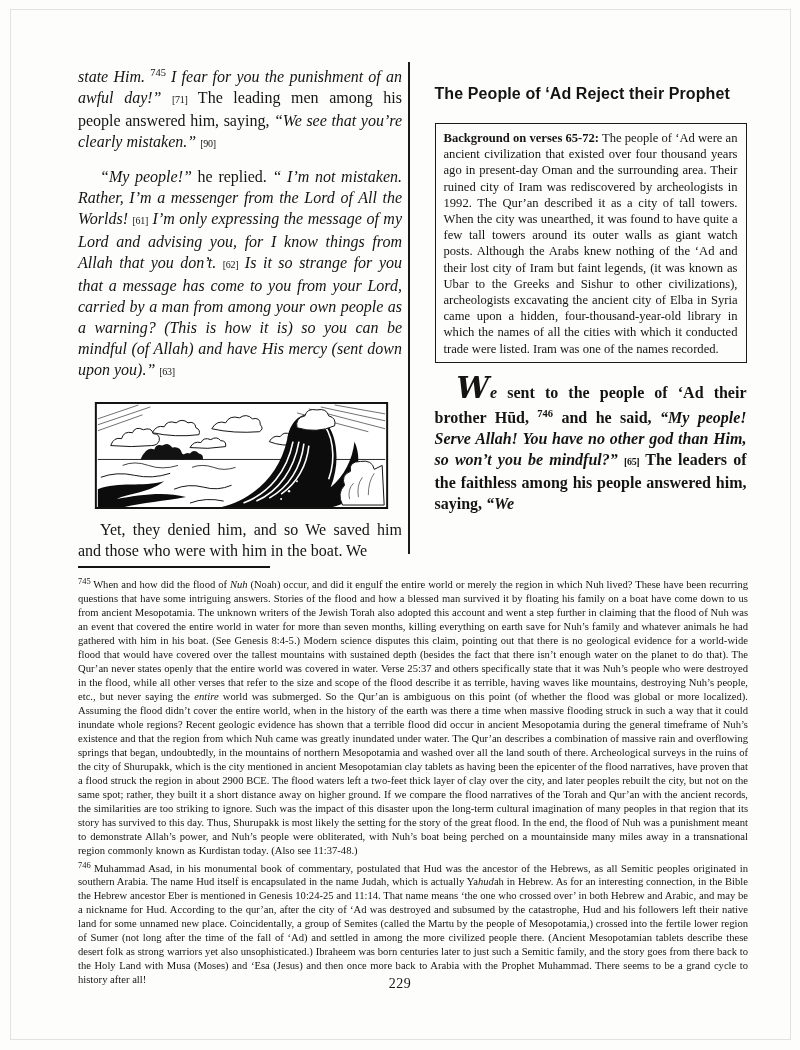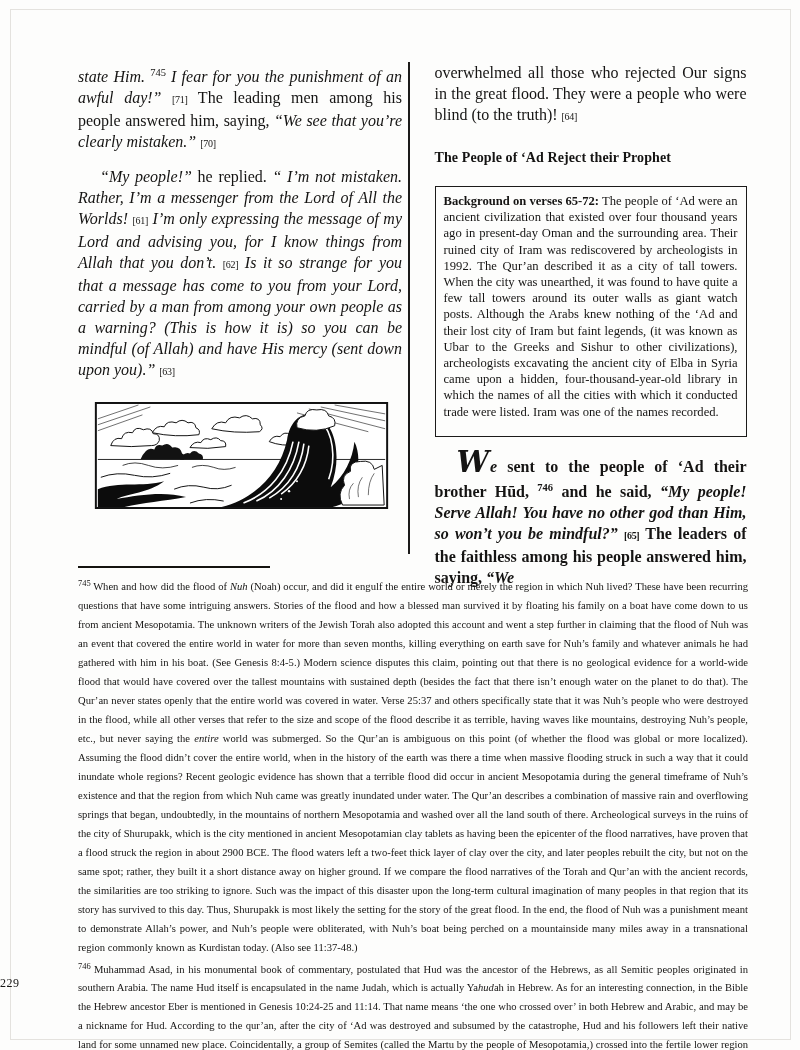--- a/index.html
+++ b/index.html
@@ -28,45 +28,45 @@
   .sup{font-size:10.5px;vertical-align:6px;}
   .fnsup{font-size:8.5px;vertical-align:3.5px;}
   .v{font-size:10px;vertical-align:0px;letter-spacing:-0.3px;}
   .capw{font-family:"DejaVu Serif",serif;font-style:italic;font-size:29px;line-height:0;padding-right:1px;}
   .cape{font-style:italic;}
 
   figure{margin:20px 0 10px 16px;width:295px;}
   .illus{display:block;}
 
   .heading{
-    font-family:Liberation Serif, serif;font-weight:bold;
-    font-size:14px;margin-top:23px;letter-spacing:0.1px;
+    font-family:Liberation Sans, sans-serif;font-weight:bold;
+    font-size:16px;margin-top:23px;letter-spacing:0.1px;
   }
   .bgbox{
     margin-top:20px;border:1.5px solid #1c1b1a;background:#fdfdfc;
-    padding:6px 8px 16px 8px;
+    padding:6px 8px 5px 8px;
   }
   .bgbox p{font-size:12.6px;line-height:16.2px;text-align:justify;}
   .p5{margin-top:19px;font-weight:bold;}
 
   .footnotes{position:absolute;left:78px;top:566px;width:670px;}
   .fnrule{width:192px;height:2px;background:#14130f;margin-bottom:6px;}
-  .fn{font-size:10.6px;line-height:19px;text-align:justify;font-family:Liberation Serif, serif;}
+  .fn{font-size:10.6px;line-height:14px;text-align:justify;font-family:Liberation Serif, serif;}
 
-  .pageno{position:absolute;top:976px;left:0;width:800px;text-align:left;font-size:12px;letter-spacing:0.5px;}
+  .pageno{position:absolute;top:976px;left:0;width:800px;text-align:center;font-size:14px;letter-spacing:0.5px;}
 </style>
 </head>
 <body>
 
 <div class="page">
   <div class="frame"></div>
 
   <div class="columns">
     <div class="col-left">
-      <p class="body"><span class="i">state Him. </span><span class="sup">745</span><span class="i">  I fear for you the punishment of an awful day!” </span><span class="v">[71]</span><span>  The leading men among his people answered him, saying, </span><span class="i">“We see that you’re clearly mistaken.” </span><span class="v">[70]</span></p>
+      <p class="body"><span class="i">state Him. </span><span class="sup">745</span><span class="i">  I fear for you the punishment of an awful day!” </span><span class="v">[71]</span><span>  The leading men among his people answered him, saying, </span><span class="i">“We see that you’re clearly mistaken.” </span><span class="v">[90]</span></p>
       <p class="body ind sp"><span class="i">“My people!”</span><span> he replied. </span><span class="i">“ I’m not mistaken. Rather, I’m a messenger from the Lord of All the Worlds! </span><span class="v">[61]</span><span class="i">  I’m only expressing the message of my Lord and advising you, for I know things from Allah that you don’t. </span><span class="v">[62]</span><span class="i">  Is it so strange for you that a message has come to you from your Lord, carried by a man from among your own people as a warning?  (This is how it is) so you can be mindful (of Allah) and have His mercy (sent down upon you).” </span><span class="v">[63]</span></p>
 
       <figure>
         <svg class="illus" viewBox="0 0 296 108" width="295" height="107">
           <rect x="1" y="1" width="294" height="106" fill="#ffffff" stroke="#121212" stroke-width="2"></rect>
 
           <g stroke="#1c1c1c" stroke-width="0.7" opacity="0.9">
             <line x1="3" y1="17" x2="44" y2="3"></line>
             <line x1="3" y1="23" x2="56" y2="5"></line>
             <line x1="3" y1="29" x2="48" y2="13"></line>
@@ -119,26 +119,26 @@
             <path d="M96,102 q16,-6 34,-2"></path>
           </g>
           <g fill="#ffffff">
             <circle cx="196" cy="90" r="1.2"></circle>
               <circle cx="204" cy="80" r="1"></circle>
               <circle cx="188" cy="98" r="1"></circle>
           </g>
         </svg>
       </figure>
 
+      <p class="body ind"><span>Yet, they denied him, and so We saved him and those who were with him in the boat.  We</span></p>
     </div>
 
     <div class="divider"></div>
 
     <div class="col-right">
-      <p class="body"><span>overwhelmed all those who rejected Our signs in the great flood.  They were a people who were blind (to the truth)! </span><span class="v">[64]</span></p>
       <h2 class="heading">The People of ‘Ad Reject their Prophet</h2>
       <div class="bgbox">
         <p><span class="b">Background on verses 65-72:</span><span> The people of ‘Ad were an ancient civilization that existed over four thousand years ago in present-day Oman and the surrounding area.  Their ruined city of Iram was rediscovered by archeologists in 1992.  The Qur’an described it as a city of tall towers.  When the city was unearthed, it was found to have quite a few tall towers around its outer walls as giant watch posts.  Although the Arabs knew nothing of the ‘Ad and their lost city of Iram but faint legends, (it was known as Ubar to the Greeks and Sishur to other civilizations), archeologists excavating the ancient city of Elba in Syria came upon a hidden, four-thousand-year-old library in which the names of all the cities with which it conducted trade were listed.  Iram was one of the names recorded.</span></p>
       </div>
       <p class="body ind p5"><span class="capw">W</span><span class="cape">e</span><span> sent to the people of ‘Ad their brother Hūd, </span><span class="sup">746</span><span> and he said, </span><span class="i">“My people!  Serve Allah! You have no other god than Him, so won’t you be mindful?” </span><span class="v">[65]</span><span>  The leaders of the faithless among his people answered him, saying, </span><span class="i">“We</span></p>
     </div>
   </div>
 
   <div class="footnotes">
     <div class="fnrule"></div>

